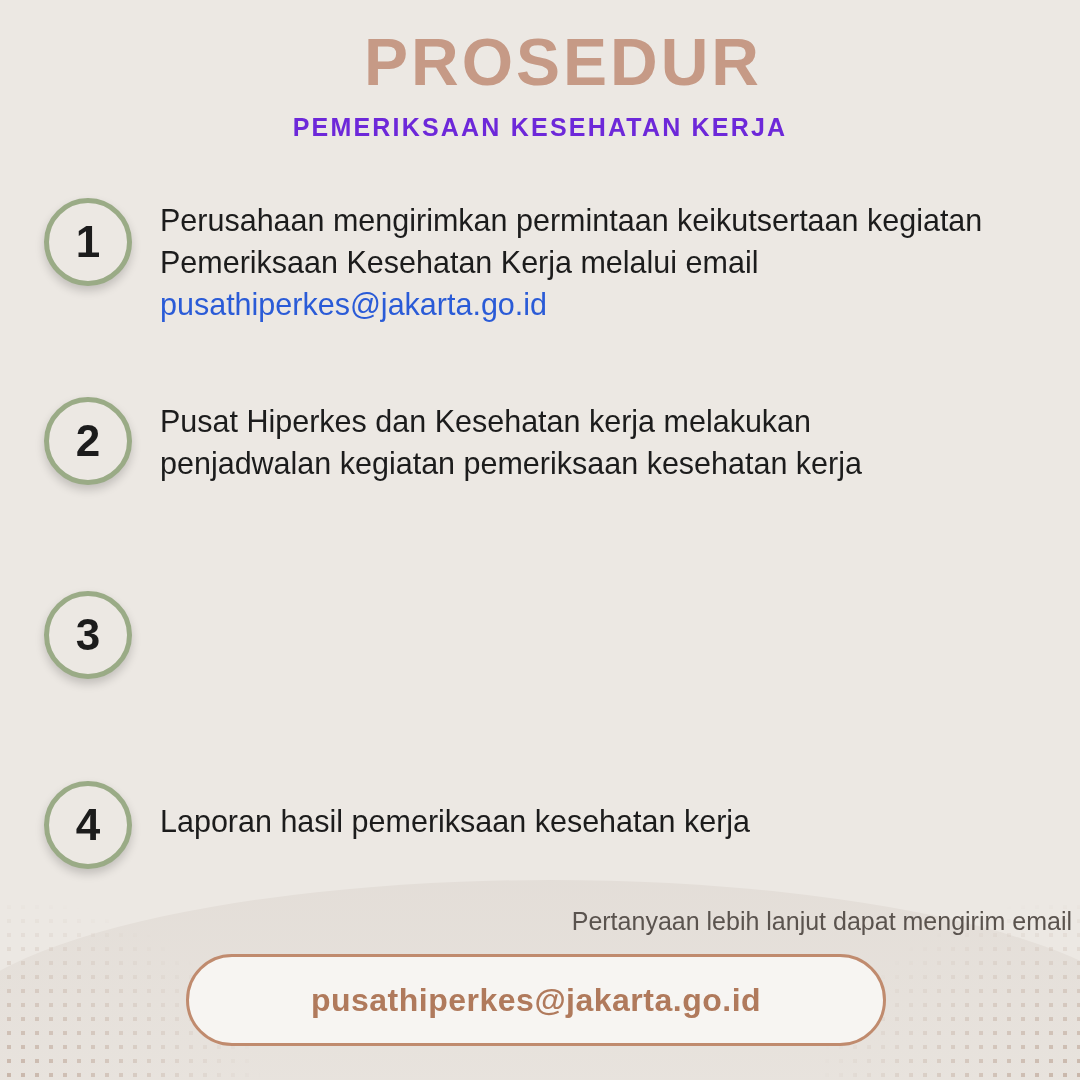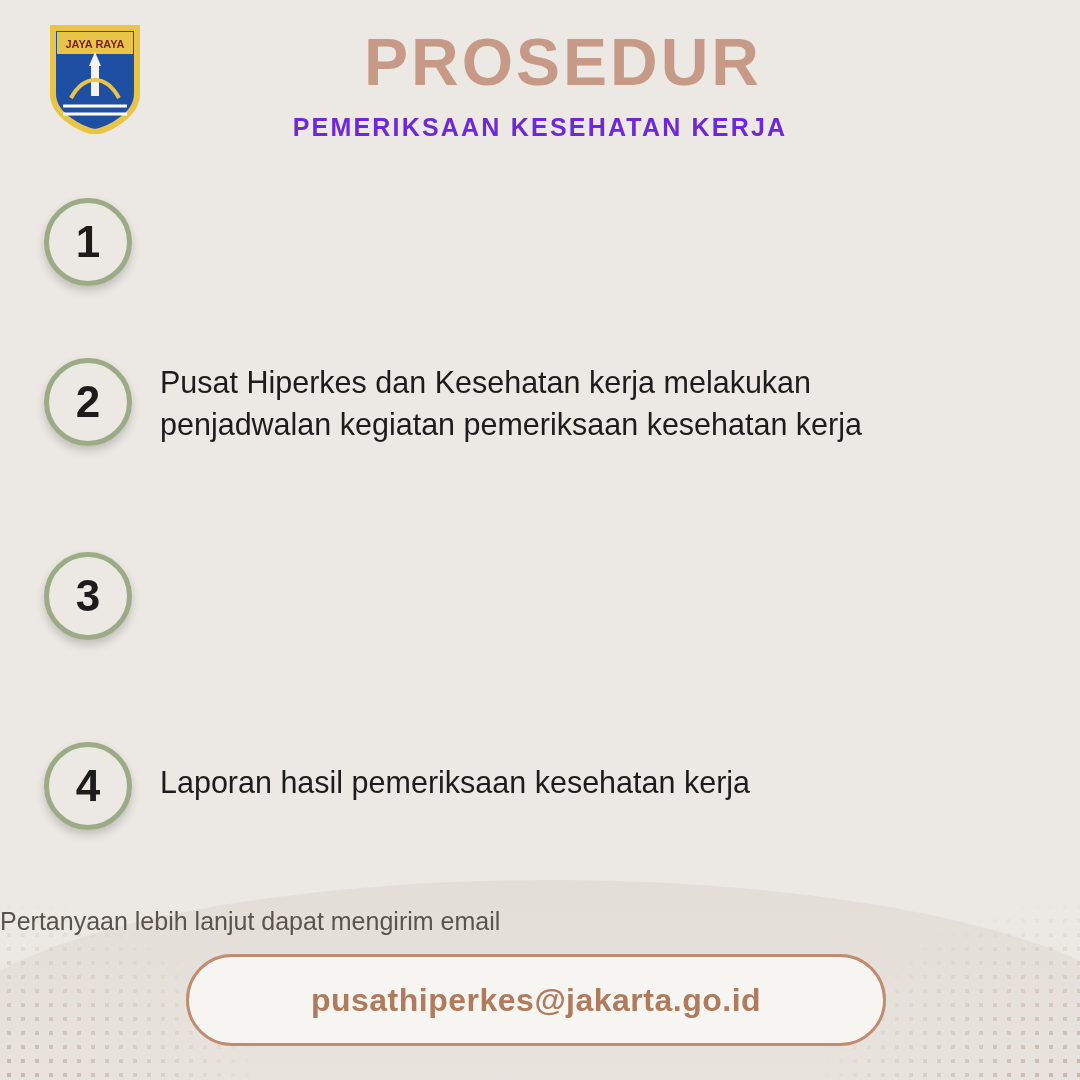--- a/index.html
+++ b/index.html
@@ -140,21 +140,21 @@
   .step.s3 .step-text,
   .step.s4 .step-text { padding-top: 22px; }
   .step.s2 .step-text { padding-top: 6px; }
 
   
   .footer {
     position: absolute;
     left: 0;
     right: 8px;
     bottom: 34px;
-    text-align: left;
+    text-align: right;
   }
   .footer-note {
     font-size: 25px;
     color: #5a534e;
     margin-bottom: 18px;
   }
   .email-box {
     width: 700px;
     margin: 0 auto;
     height: 92px;
@@ -174,44 +174,35 @@
 </style>
 </head>
 <body>
 
 <div class="swoosh"></div>
 <div class="dots bottom-left"></div>
 <div class="dots bottom-right"></div>
 
 <div class="header">
 
-  <span class="logo-left">
-    <svg viewBox="0 0 96 112" width="96" height="112" aria-hidden="true">
-      <path d="M6 6 h84 v66 c0 22 -30 36 -42 38 C36 108 6 94 6 72 Z" fill="#1f4fa3" stroke="#e8c547" stroke-width="6"></path>
-      <rect x="10" y="10" width="76" height="22" fill="#e8c547"></rect>
-      <text x="48" y="26" font-size="11" font-weight="bold" text-anchor="middle" fill="#7a1f1f" font-family="Liberation Sans, sans-serif">JAYA RAYA</text>
-      <rect x="44" y="40" width="8" height="34" fill="#f2f2f2"></rect>
-      <polygon points="48,30 42,44 54,44" fill="#f2f2f2"></polygon>
-      <path d="M24 76 q10 -18 24 -18 q14 0 24 18" fill="none" stroke="#e8c547" stroke-width="4"></path>
-      <path d="M16 84 h64" stroke="#ffffff" stroke-width="3"></path>
-      <path d="M16 92 h64" stroke="#ffffff" stroke-width="3"></path>
-    </svg>
-  </span>
 
   <div class="title-block">
     <div class="title-main">PROSEDUR</div>
     <div class="title-sub">PEMERIKSAAN KESEHATAN KERJA</div>
   </div>
 
 </div>
 
 <div class="steps">
 
   <div class="step s1">
     <div class="step-num">1</div>
+    <div class="step-text">
+      <span>Perusahaan mengirimkan permintaan keikutsertaan kegiatan Pemeriksaan Kesehatan Kerja melalui email </span><span class="email-inline">pusathiperkes@jakarta.go.id</span>
+    </div>
   </div>
 
   <div class="step s2">
     <div class="step-num">2</div>
     <div class="step-text">Pusat Hiperkes dan Kesehatan kerja melakukan penjadwalan kegiatan pemeriksaan kesehatan kerja</div>
   </div>
 
   <div class="step s3">
     <div class="step-num">3</div>
   </div>

